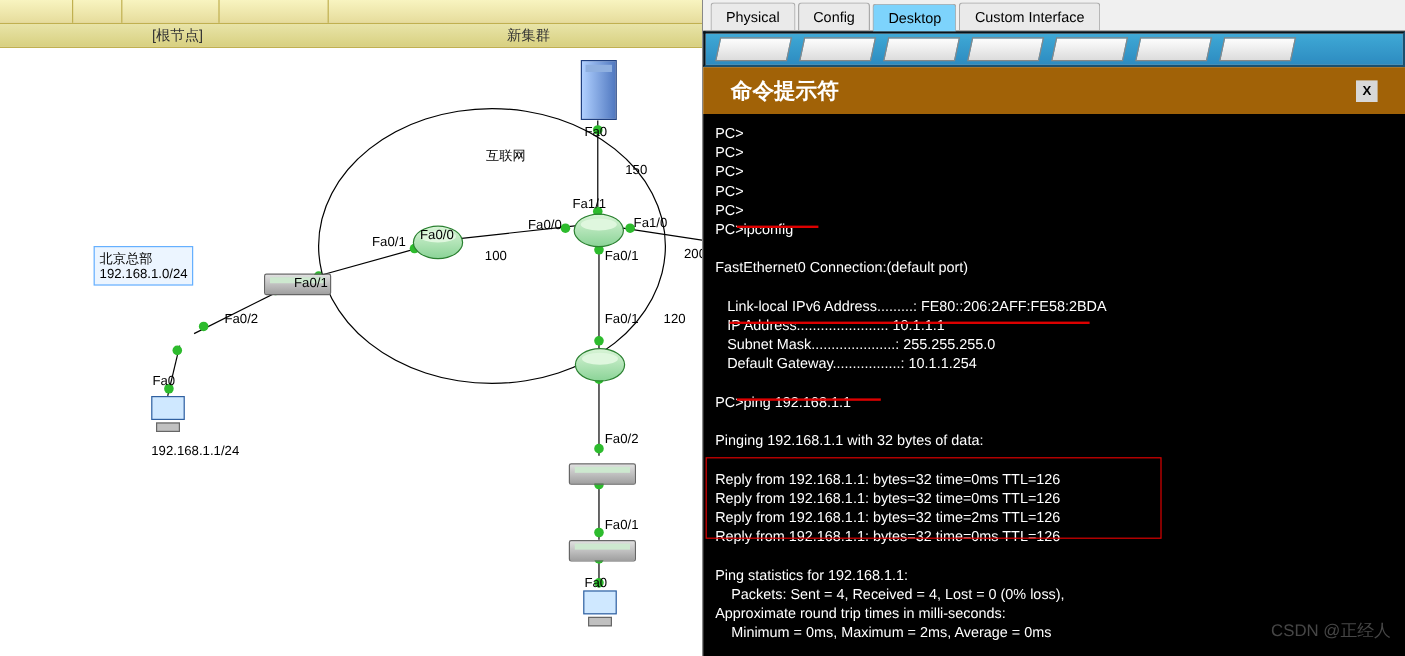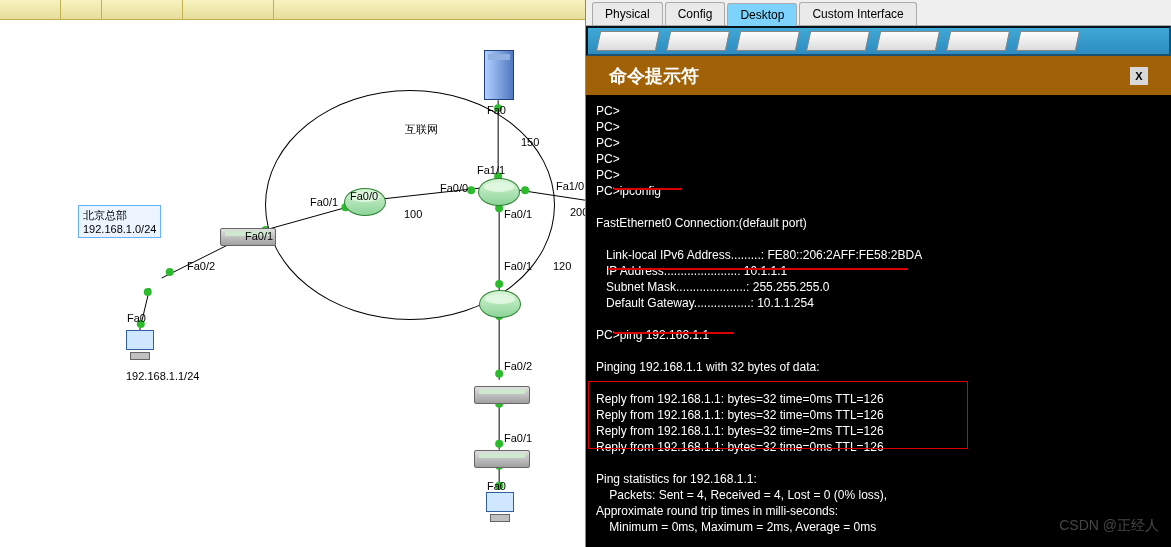--- a/index.html
+++ b/index.html
@@ -50,20 +50,24 @@
 <body>
 
 <div class="root">
 
   <div class="pt">
     <div class="pt-toolbar">
       <div class="sep" style="margin-left:60px"></div>
       <div class="sep" style="margin-left:40px"></div>
       <div class="sep" style="margin-left:80px"></div>
       <div class="sep" style="margin-left:90px"></div>
+    </div>
+    <div class="pt-bar2">
+      <span>[根节点]</span>
+      <span>新集群</span>
     </div>
 
     <div class="canvas">
       <svg class="links" viewBox="0 0 586 507">
 
         <line x1="499" y1="60" x2="499" y2="142" stroke="#000"></line>
         <line x1="372" y1="160" x2="480" y2="148" stroke="#000"></line>
         <line x1="520" y1="150" x2="586" y2="160" stroke="#000"></line>
         <line x1="500" y1="160" x2="500" y2="250" stroke="#000"></line>
         <line x1="500" y1="270" x2="500" y2="340" stroke="#000"></line>
@@ -116,21 +120,21 @@
       <div class="hq-box" style="left:78px; top:165px;">
         <div>北京总部</div>
         <div>192.168.1.0/24</div>
       </div>
 
       <span class="lbl" style="left:487px; top:64px;">Fa0</span>
       <span class="lbl" style="left:477px; top:124px;">Fa1/1</span>
       <span class="lbl" style="left:521px; top:96px;">150</span>
       <span class="lbl" style="left:440px; top:142px;">Fa0/0</span>
       <span class="lbl" style="left:350px; top:150px;">Fa0/0</span>
-      <span class="lbl" style="left:556px; top:140px;">Fa1/0</span>
+      <span class="lbl" style="left:528px; top:140px;">Fa1/0</span>
       <span class="lbl" style="left:570px; top:166px;">200</span>
       <span class="lbl" style="left:504px; top:168px;">Fa0/1</span>
       <span class="lbl" style="left:404px; top:168px;">100</span>
       <span class="lbl" style="left:310px; top:156px;">Fa0/1</span>
       <span class="lbl" style="left:245px; top:190px;">Fa0/1</span>
       <span class="lbl" style="left:187px; top:220px;">Fa0/2</span>
       <span class="lbl" style="left:127px; top:272px;">Fa0</span>
       <span class="lbl" style="left:94px; top:330px;margin-left:32px;">192.168.1.1/24</span>
       <span class="lbl" style="left:504px; top:220px;">Fa0/1</span>
       <span class="lbl" style="left:553px; top:220px;">120</span>

